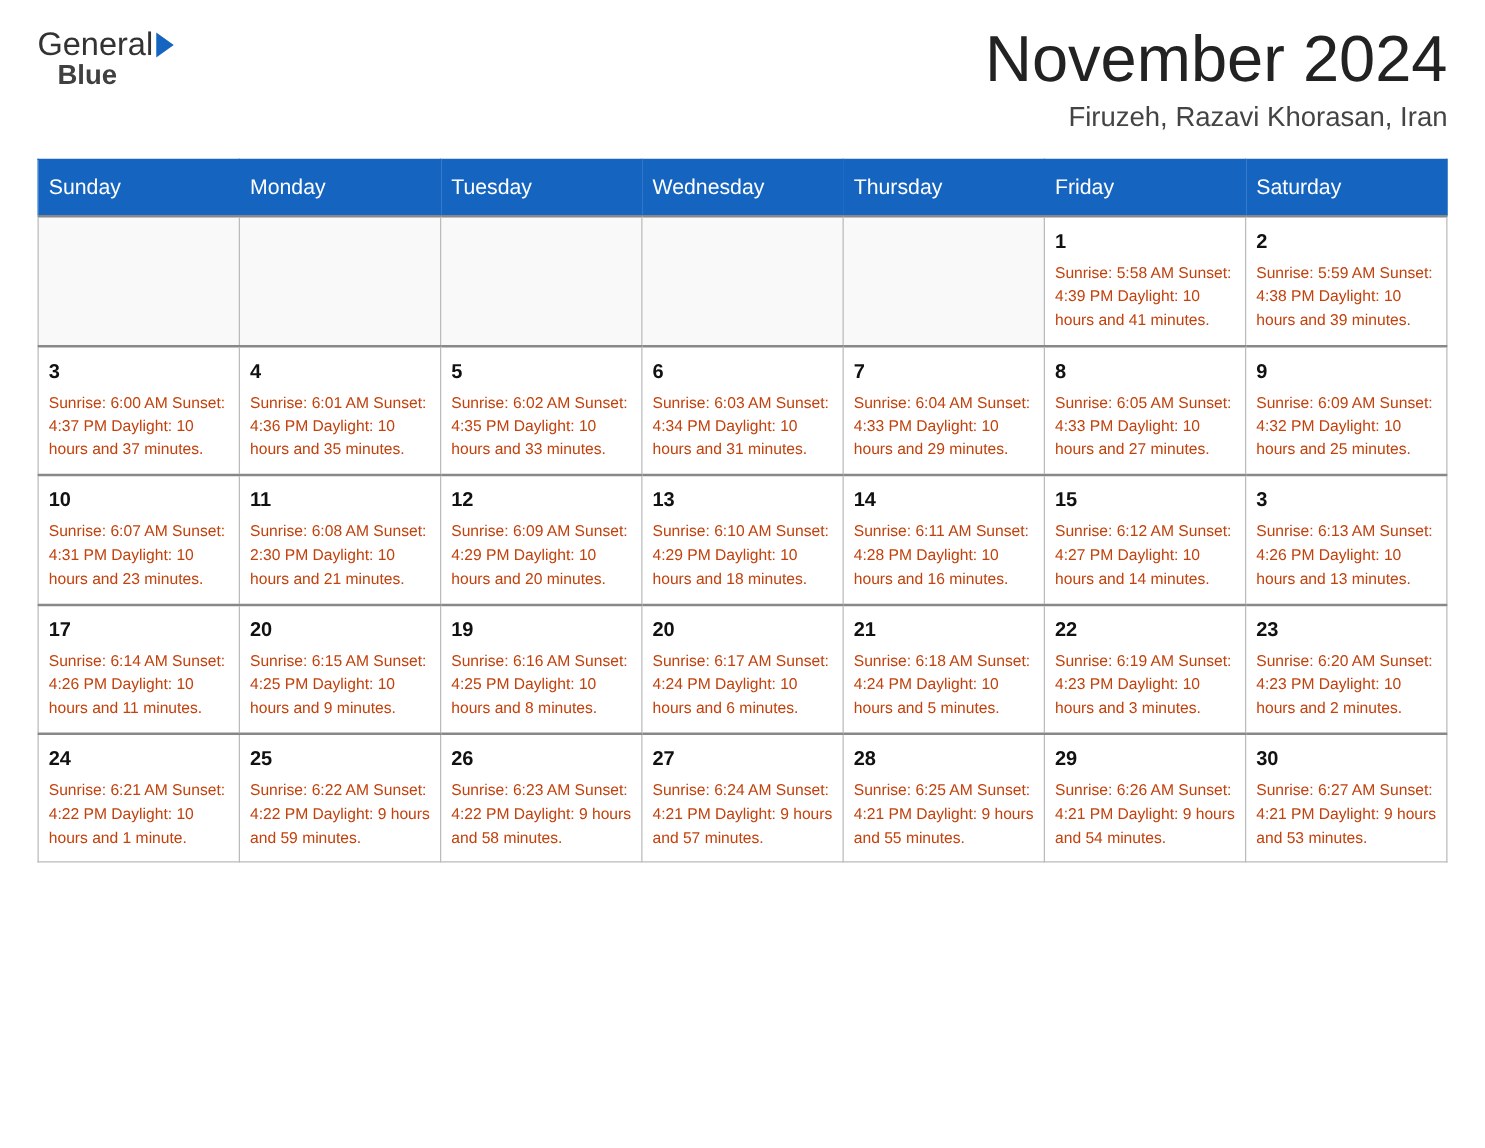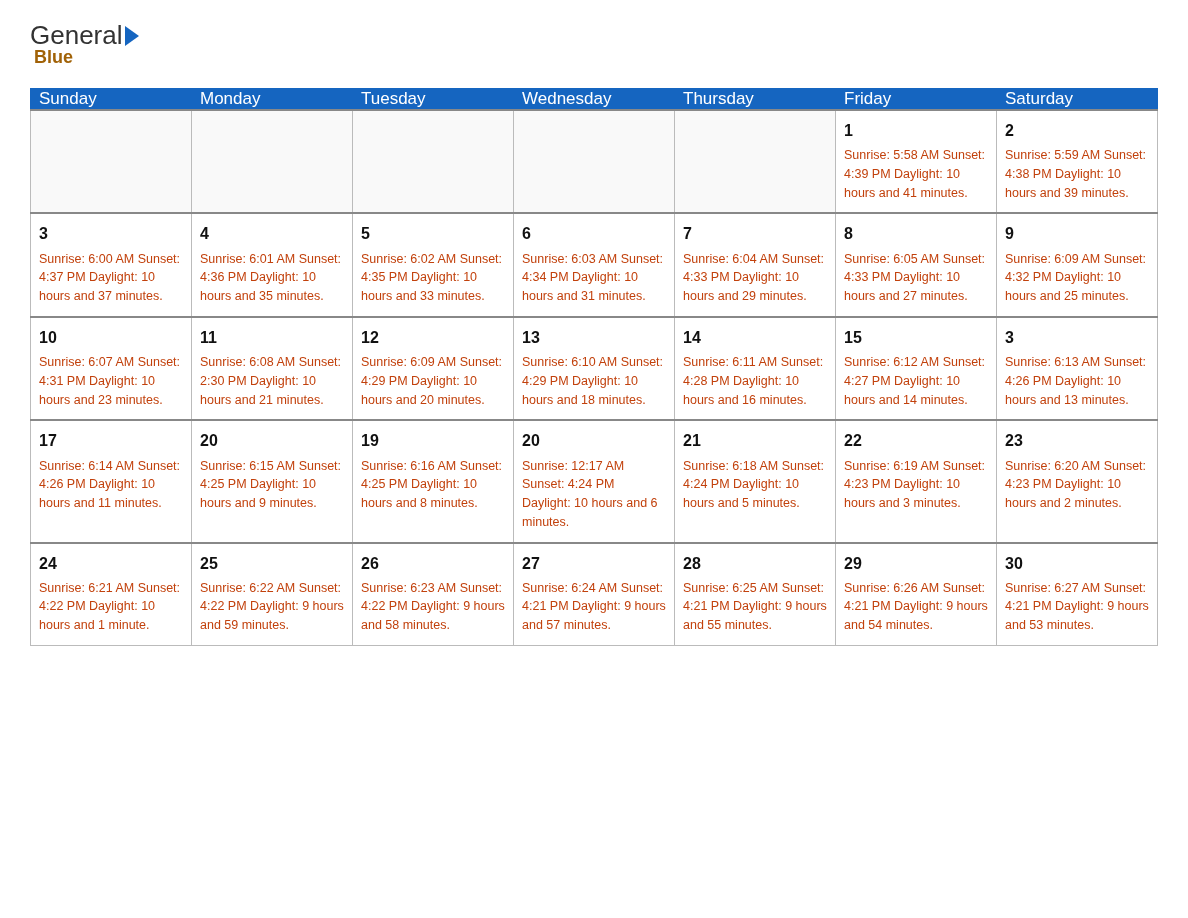--- a/index.html
+++ b/index.html
@@ -30,25 +30,25 @@
     }
     .logo-triangle {
       width: 0;
       height: 0;
       border-left: 14px solid #1565c0;
       border-top: 10px solid transparent;
       border-bottom: 10px solid transparent;
       margin-left: 2px;
     }
     .logo-blue-line {
-      color: #a16207;
-      font-size: 18px;
+      color: #404040;
+      font-size: 22px;
       font-weight: bold;
       margin-top: -4px;
-      margin-left: 4px;
+      margin-left: 16px;
     }
     .title-block {
       text-align: right;
     }
     .title-block h1 {
       font-size: 52px;
       font-weight: normal;
       color: #222;
       line-height: 1.1;
     }
@@ -59,21 +59,21 @@
       margin-top: 4px;
     }
     .calendar {
       width: 100%;
       border-collapse: collapse;
       border: 1px solid #999;
     }
     .calendar th {
       background-color: #1565c0;
       color: #fff;
-      padding: 0 8px;
+      padding: 12px 8px;
       font-size: 17px;
       font-weight: normal;
       text-align: left;
       border: 1px solid #1565c0;
     }
     .calendar td {
       vertical-align: top;
       padding: 8px 8px 10px 8px;
       border: 1px solid #bbb;
       width: 14.28%;
@@ -104,20 +104,24 @@
 </head>
 <body>
 
 <div class="header">
   <div class="logo">
     <div class="logo-text">
       <span>General</span>
       <div class="logo-triangle"></div>
     </div>
     <div class="logo-blue-line">Blue</div>
+  </div>
+  <div class="title-block">
+    <h1>November 2024</h1>
+    <h2>Firuzeh, Razavi Khorasan, Iran</h2>
   </div>
 </div>
 
 <table class="calendar">
   <thead>
     <tr>
     <th>Sunday</th>
         <th>Monday</th>
         <th>Tuesday</th>
         <th>Wednesday</th>
@@ -248,21 +252,21 @@
 Daylight: 10 hours and 9 minutes.</div>
         </td>
         <td>
           <span class="day-number">19</span>
           <div class="day-info">Sunrise: 6:16 AM
 Sunset: 4:25 PM
 Daylight: 10 hours and 8 minutes.</div>
         </td>
         <td>
           <span class="day-number">20</span>
-          <div class="day-info">Sunrise: 12:17 AM
+          <div class="day-info">Sunrise: 6:17 AM
 Sunset: 4:24 PM
 Daylight: 10 hours and 6 minutes.</div>
         </td>
         <td>
           <span class="day-number">21</span>
           <div class="day-info">Sunrise: 6:18 AM
 Sunset: 4:24 PM
 Daylight: 10 hours and 5 minutes.</div>
         </td>
         <td>

